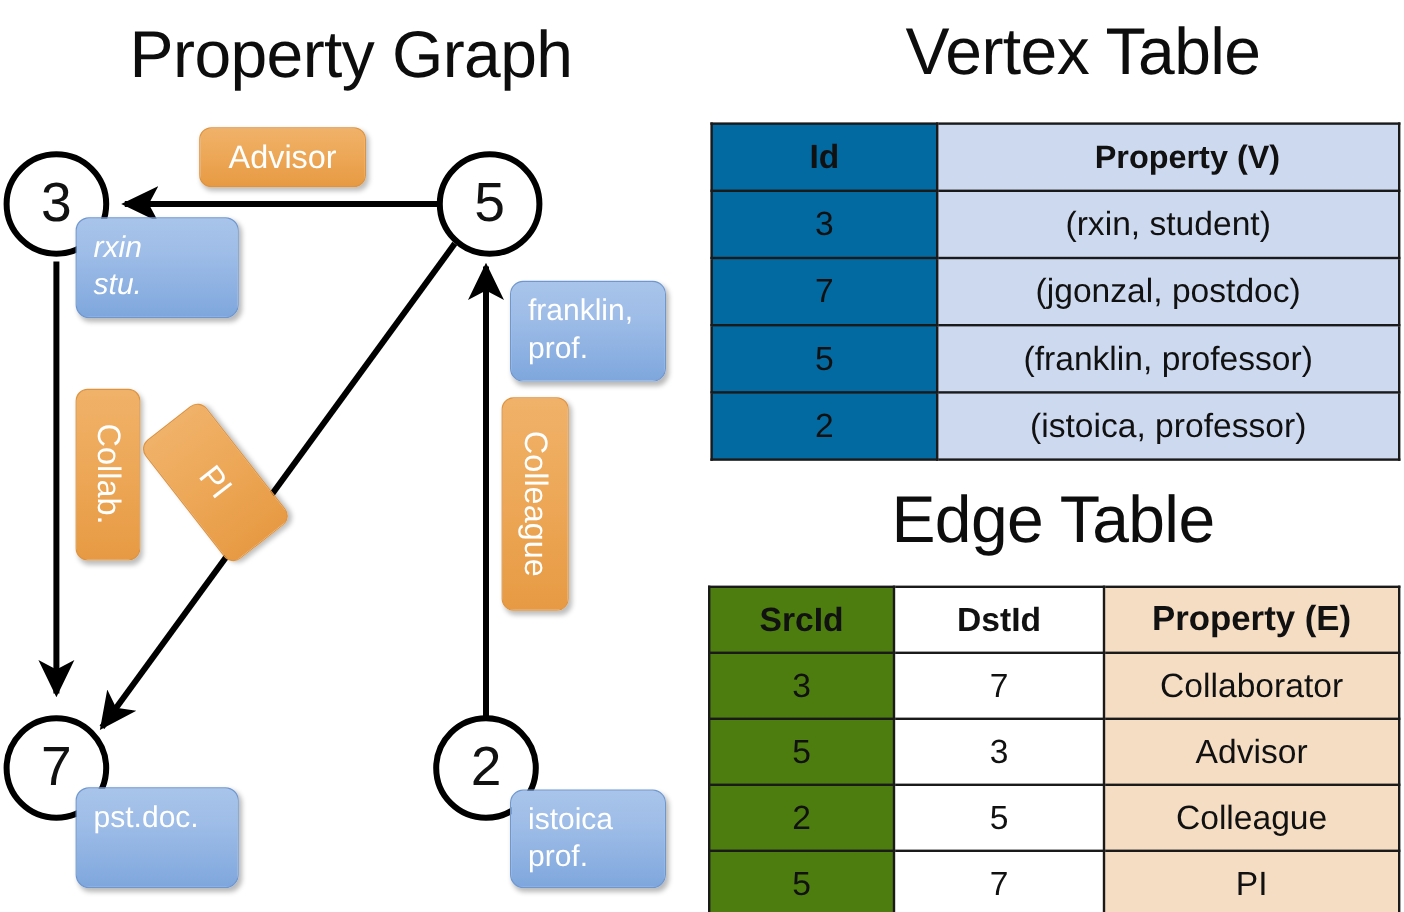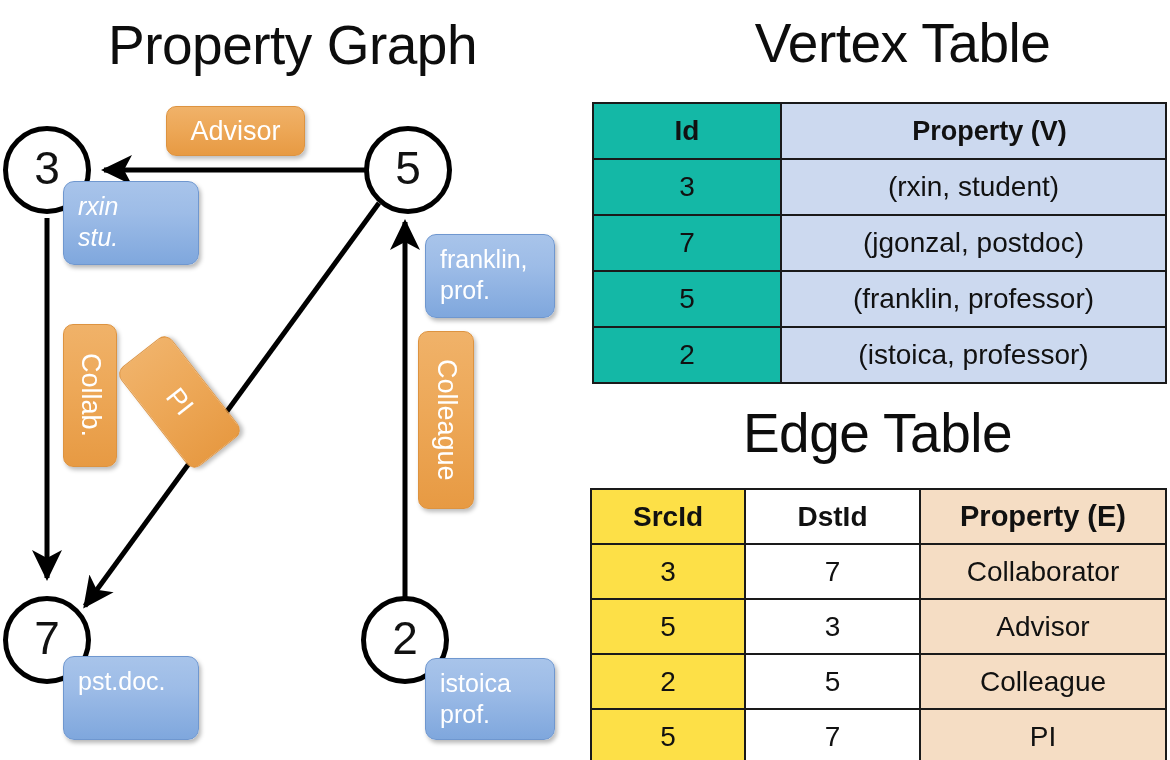--- a/index.html
+++ b/index.html
@@ -113,27 +113,27 @@
     text-align: center;
     vertical-align: middle;
     font-weight: 300;
     color: #111;
     padding: 0;
   }
   .tbl th { font-weight: bold; }
 
   #vertex-table { left: 592px; top: 102px; width: 575px; }
   #vertex-table td, #vertex-table th { height: 54px; font-size: 28px; }
-  #vertex-table .col-id { width: 186px; background: #14b8a6; }
+  #vertex-table .col-id { width: 186px; background: #0369a1; }
   #vertex-table .col-prop { background: #ccd9ef; }
   #vertex-table th.col-prop { font-size: 27px; padding-left: 32px; }
 
   #edge-table { left: 590px; top: 488px; width: 577px; }
   #edge-table td, #edge-table th { height: 53px; font-size: 28px; }
-  #edge-table .col-src { width: 152px; background: #fde047; }
+  #edge-table .col-src { width: 152px; background: #4d7c0f; }
   #edge-table .col-dst { width: 173px; background: #ffffff; }
   #edge-table .col-prop { background: #f5ddc4; }
   #edge-table th.col-prop { font-size: 29px; }
 </style>
 </head>
 <body>
 
 <div class="big-title" id="title-property-graph">Property Graph</div>
 
 <div class="big-title" id="title-vertex-table">Vertex Table</div>

